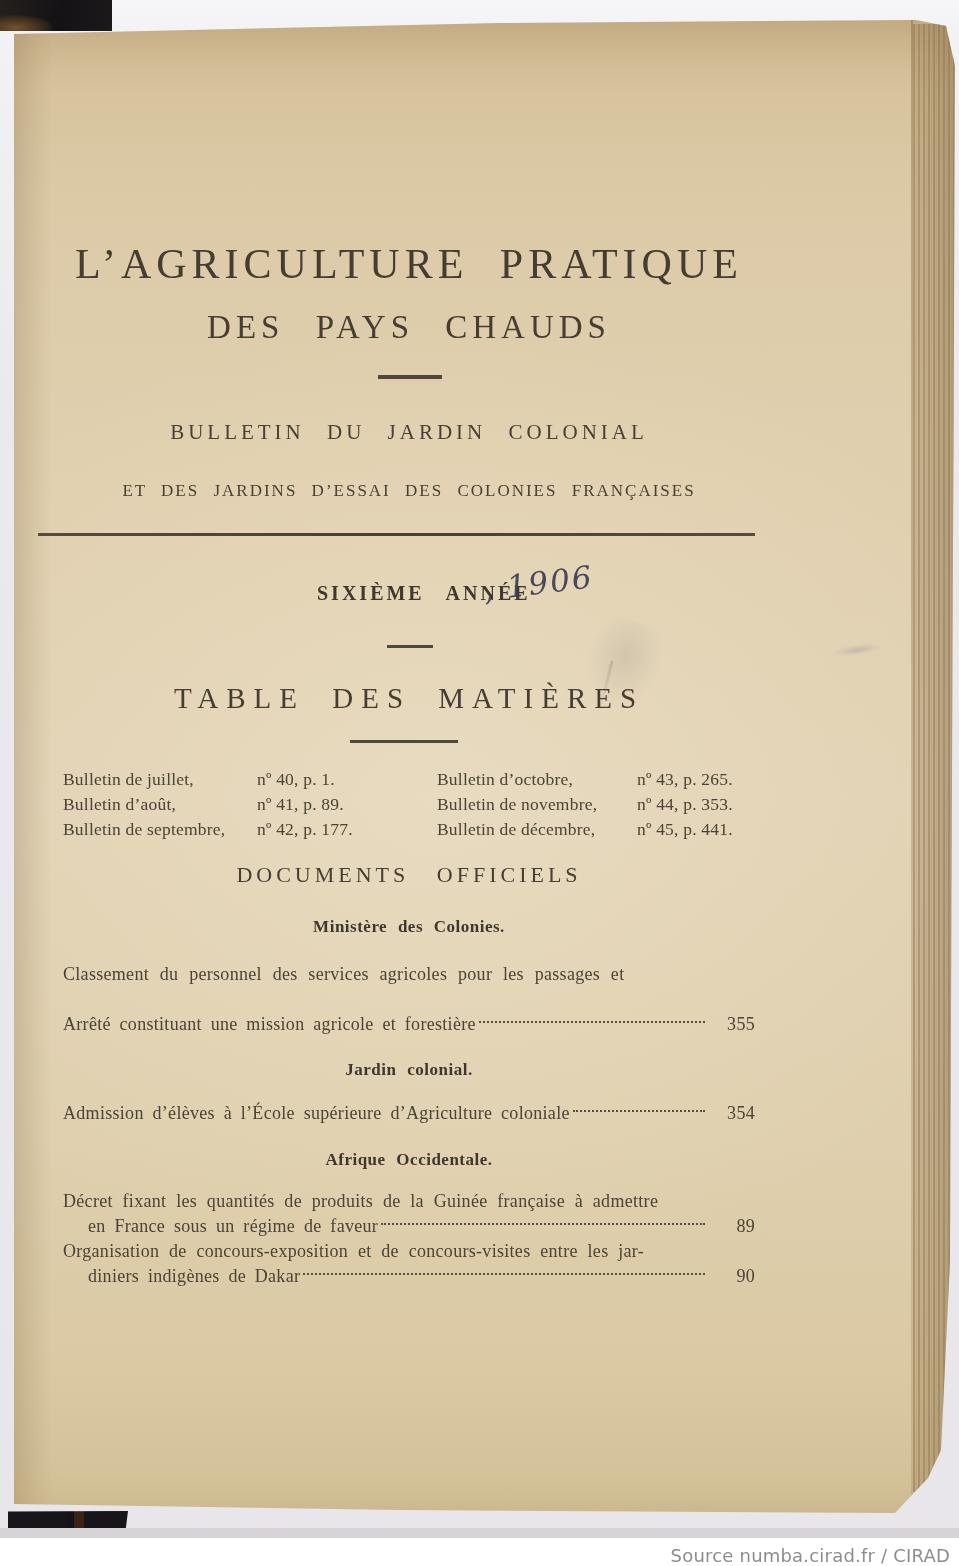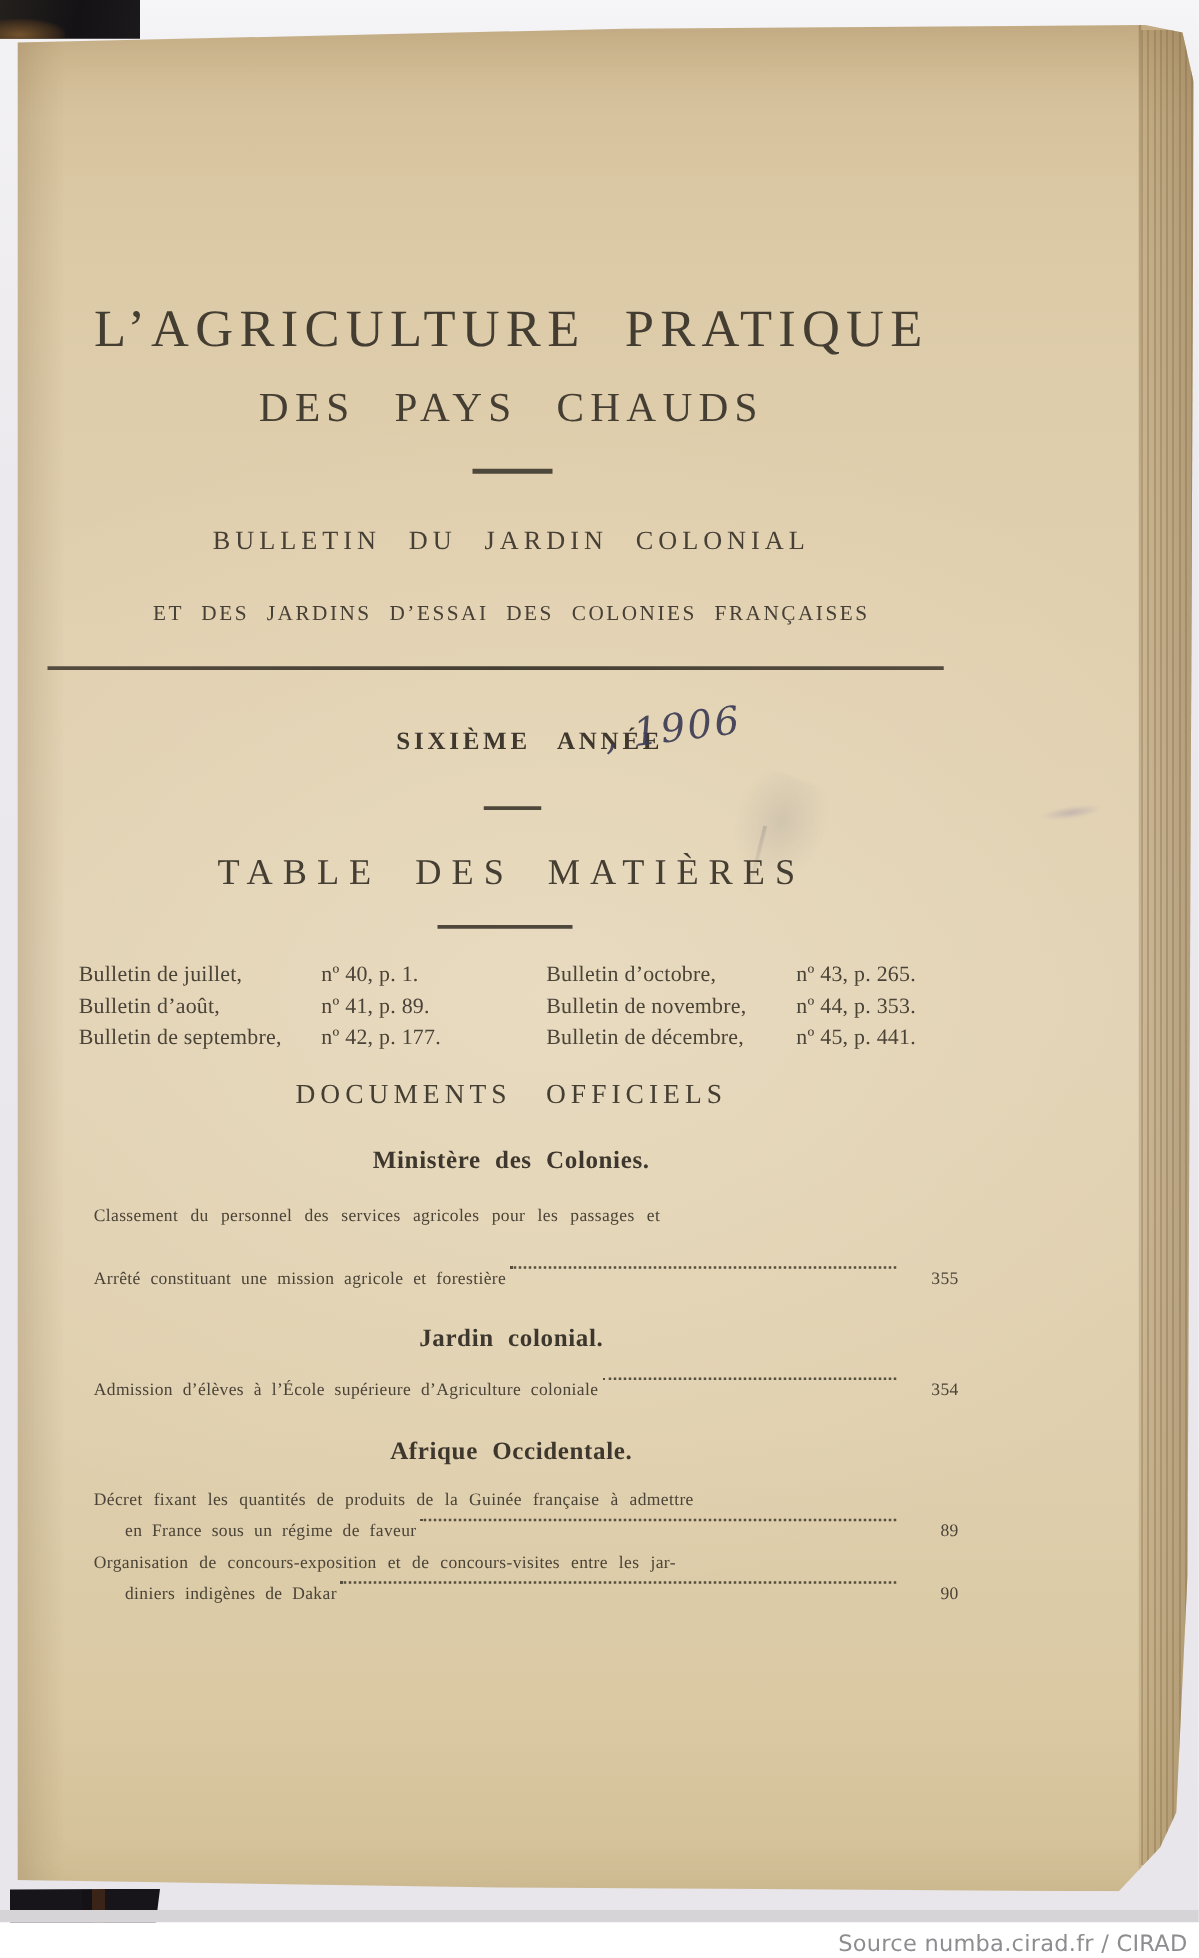--- a/index.html
+++ b/index.html
@@ -43,36 +43,36 @@
   }
   .content{ position:absolute; left:51px; top:0; width:692px; height:100%; color:#4a4337; }
   .blk{ position:absolute; left:0; width:100%; text-align:center; white-space:nowrap; }
   .t1{ top:220px; font-size:42px; font-weight:400; letter-spacing:5px; word-spacing:16px; color:#443d32; }
   .t2{ top:289px; font-size:33px; font-weight:400; letter-spacing:5px; word-spacing:18px; color:#453e33; }
   .s1{ top:400px; font-size:21px; font-weight:400; letter-spacing:4px; word-spacing:13px; color:#474036; }
   .s2{ top:461px; font-size:17px; font-weight:400; letter-spacing:2px; word-spacing:8px; color:#474036; }
   .annee{ top:562px; font-size:20px; font-weight:700; letter-spacing:3px; word-spacing:14px; color:#3f382e; text-align:left; left:254px; width:auto; }
   .toct{ top:662px; font-size:29px; font-weight:400; letter-spacing:8px; word-spacing:12px; color:#453e33; }
   .docs{ top:842px; font-size:22px; font-weight:400; letter-spacing:4px; word-spacing:18px; color:#453e33; }
-  .sechead{ font-size:20px; font-weight:700; letter-spacing:.5px; word-spacing:6px; color:#3d372d; }
+  .sechead{ font-size:17px; font-weight:700; letter-spacing:.5px; word-spacing:6px; color:#3d372d; }
   .rule{ position:absolute; background:#4e473b; }
   .rule-title{ left:315px; top:355px; width:64px; height:4px; }
   .rule-full{ left:-25px; top:513px; width:717px; height:3px; background:linear-gradient(90deg,#544c3e,#453f34,#544c3e); }
   .rule-annee{ left:324px; top:625px; width:46px; height:3px; }
   .rule-toc{ left:287px; top:720px; width:108px; height:2.5px; }
   .handwriting{
     position:absolute; left:420px; top:545px; font-size:31px; font-style:italic;
     font-family:"DejaVu Serif",serif; color:#3c3c55; transform:rotate(-7deg); letter-spacing:2px; opacity:.92;
   }
   .bulletins{
     position:absolute; left:0; top:748px; width:692px;
     display:grid; grid-template-columns:194px 180px 200px 118px; row-gap:3px;
     font-size:17.5px; line-height:22px; letter-spacing:.2px;
   }
-  .entry-line{ position:absolute; left:12px; width:692px; font-size:14px; line-height:22px; letter-spacing:.3px; word-spacing:4px; display:flex; align-items:flex-start; white-space:nowrap; }
+  .entry-line{ position:absolute; left:0; width:692px; font-size:18px; line-height:22px; letter-spacing:.3px; word-spacing:4px; display:flex; align-items:center; white-space:nowrap; }
   .entry-line.cont{ padding-left:25px; }
   .leader{ flex:1 1 auto; border-bottom:2.4px dotted #564f3e; margin:0 6px 4px 3px; min-width:20px; }
   .pagenum{ flex:0 0 44px; text-align:right; }
   .smudge1{ position:absolute; left:570px; top:600px; width:80px; height:90px;
     background:radial-gradient(ellipse at 50% 40%, rgba(95,95,110,.14), transparent 65%); filter:blur(1px); transform:rotate(20deg); }
   .smudge2{ position:absolute; left:820px; top:625px; width:50px; height:10px;
     background:radial-gradient(ellipse, rgba(110,100,160,.28), transparent 70%); filter:blur(1px); transform:rotate(-8deg); }
   .smudge3{ position:absolute; left:592px; top:640px; width:3px; height:55px;
     background:linear-gradient(rgba(80,80,95,.20), transparent); filter:blur(.5px); transform:rotate(14deg); }
   .footer-band{ position:absolute; left:0; right:0; bottom:28px; height:10px; background:#d6d4d7; z-index:3; }

